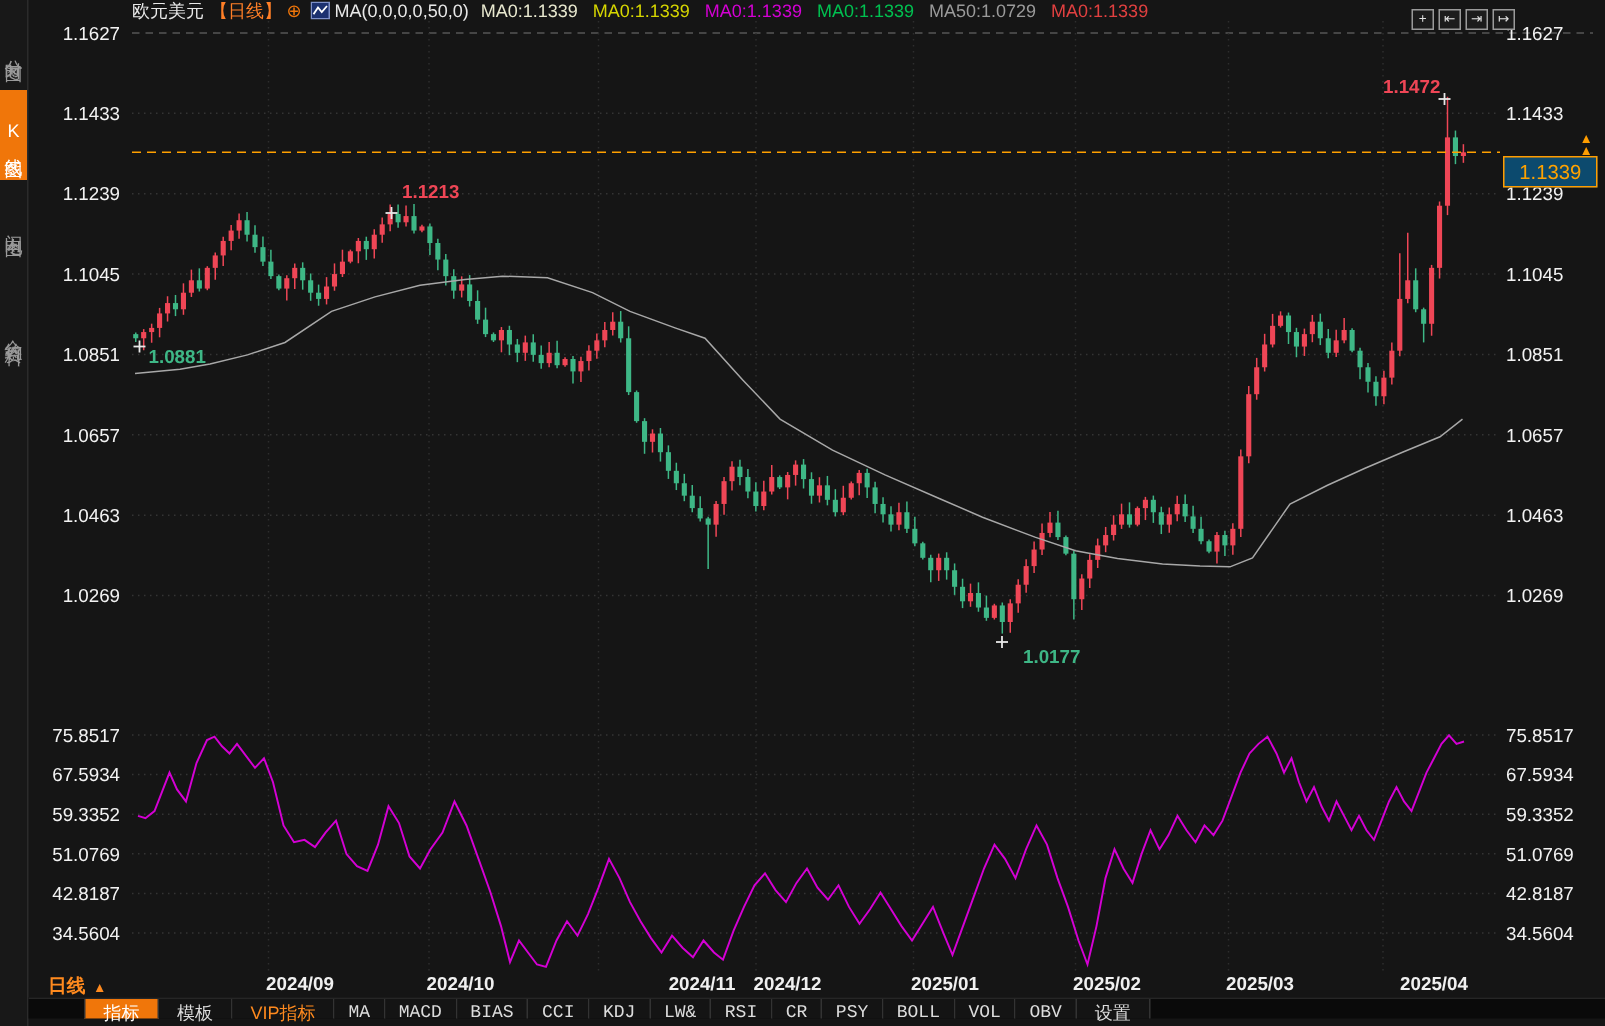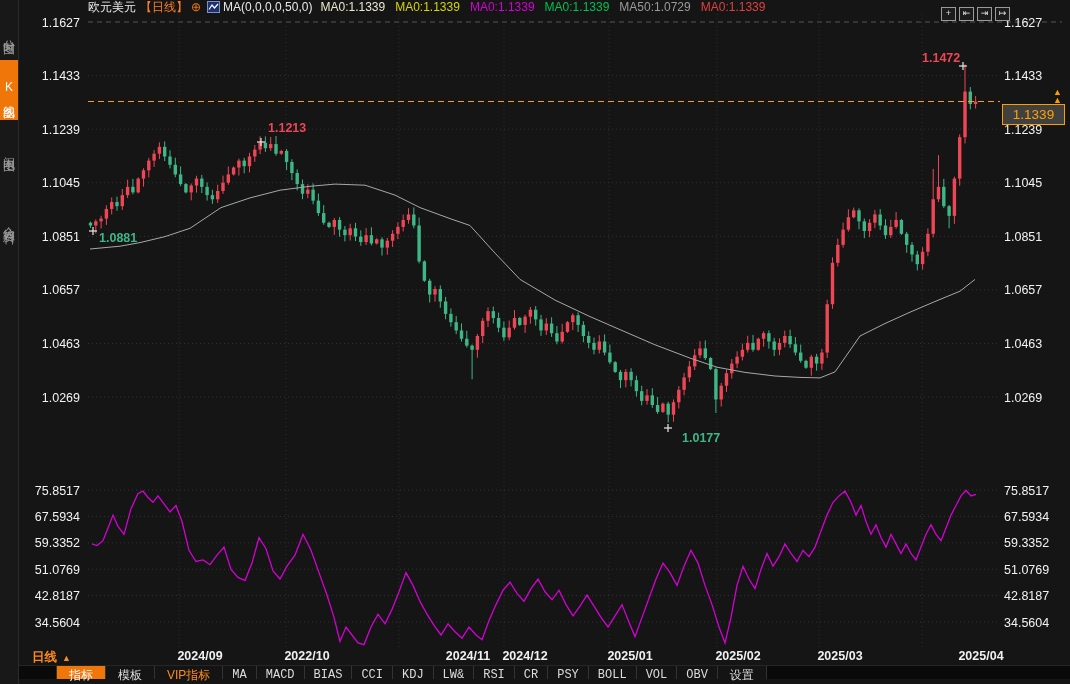--- a/index.html
+++ b/index.html
@@ -16,21 +16,21 @@
   .sym{color:#e8e8e8;}
   .period{color:#ff7f27;margin-left:4px;}
   .addicon{color:#f0760a;margin-left:3px;font-size:12px;}
   .chart-ic{display:inline-block;width:13px;height:12px;margin:1px 3px 0 6px;}
   .ma-formula{color:#e8e8e8;margin-right:8px;}
   .ma-lbl{margin-right:10px;}
   #winicons{position:absolute;left:938px;top:2px;height:13px;z-index:6;}
   .wic{display:inline-block;width:13px;height:12px;border:1px solid #9a9a9a;background:#1c1c1c;color:#e0e0e0;
     font-size:9px;line-height:11px;text-align:center;margin-left:3px;cursor:pointer;}
   
-  #pricebox{position:absolute;left:1002px;top:104px;width:61px;height:19px;border:1px solid #ff9d00;background:#404040;
+  #pricebox{position:absolute;left:1002px;top:104px;width:61px;height:19px;border:1px solid #ff9d00;background:#0c4a6e;
     color:#ffa200;font-size:13.5px;line-height:19px;text-align:center;z-index:6;}
   #pricearrows{position:absolute;left:1053px;top:88px;color:#ff9d00;font-size:9px;line-height:8px;text-align:center;z-index:6;}
   
   #rsihdr{position:absolute;left:90px;top:462px;font-size:12px;white-space:nowrap;z-index:4;}
   #rsihdr span{margin-right:9px;}
   
   .xlab{position:absolute;top:649px;transform:translateX(-50%);font-size:12.5px;font-weight:700;color:#f0f0f0;z-index:4;}
   #period-sel{position:absolute;left:32px;top:649px;font-size:12.5px;font-weight:700;color:#ff8a1e;cursor:pointer;z-index:6;}
   #period-sel .arr{font-size:9px;margin-left:5px;}
   
@@ -479,27 +479,27 @@
   <div id="pricearrows">▲<br>▲</div>
   <div id="pricebox">1.1339</div>
 
 
   <div id="period-sel">
     <span>日线</span><span class="arr">▲</span>
   </div>
 
   <div id="xlabels">
       <div class="xlab" style="left: 200px;">2024/09</div>
-      <div class="xlab" style="left: 307px;">2022/10</div>
+      <div class="xlab" style="left: 307px;">2024/10</div>
       <div class="xlab" style="left: 420px; margin-left: 48px;">2024/11</div>
       <div class="xlab" style="left: 525px;">2024/12</div>
       <div class="xlab" style="left: 630px;">2025/01</div>
       <div class="xlab" style="left: 738px;">2025/02</div>
       <div class="xlab" style="left: 840px;">2025/03</div>
-      <div class="xlab" style="left: 981px;">2025/04</div>
+      <div class="xlab" style="left: 956px;">2025/04</div>
     </div>
 
   <div id="toolbar">
     <div class="tb cn active first">指标</div>
     <div class="tb cn">模板</div>
     <div class="tb cn vip">VIP指标</div>
     <div class="tb">MA</div>
     <div class="tb">MACD</div>
     <div class="tb">BIAS</div>
     <div class="tb">CCI</div>

